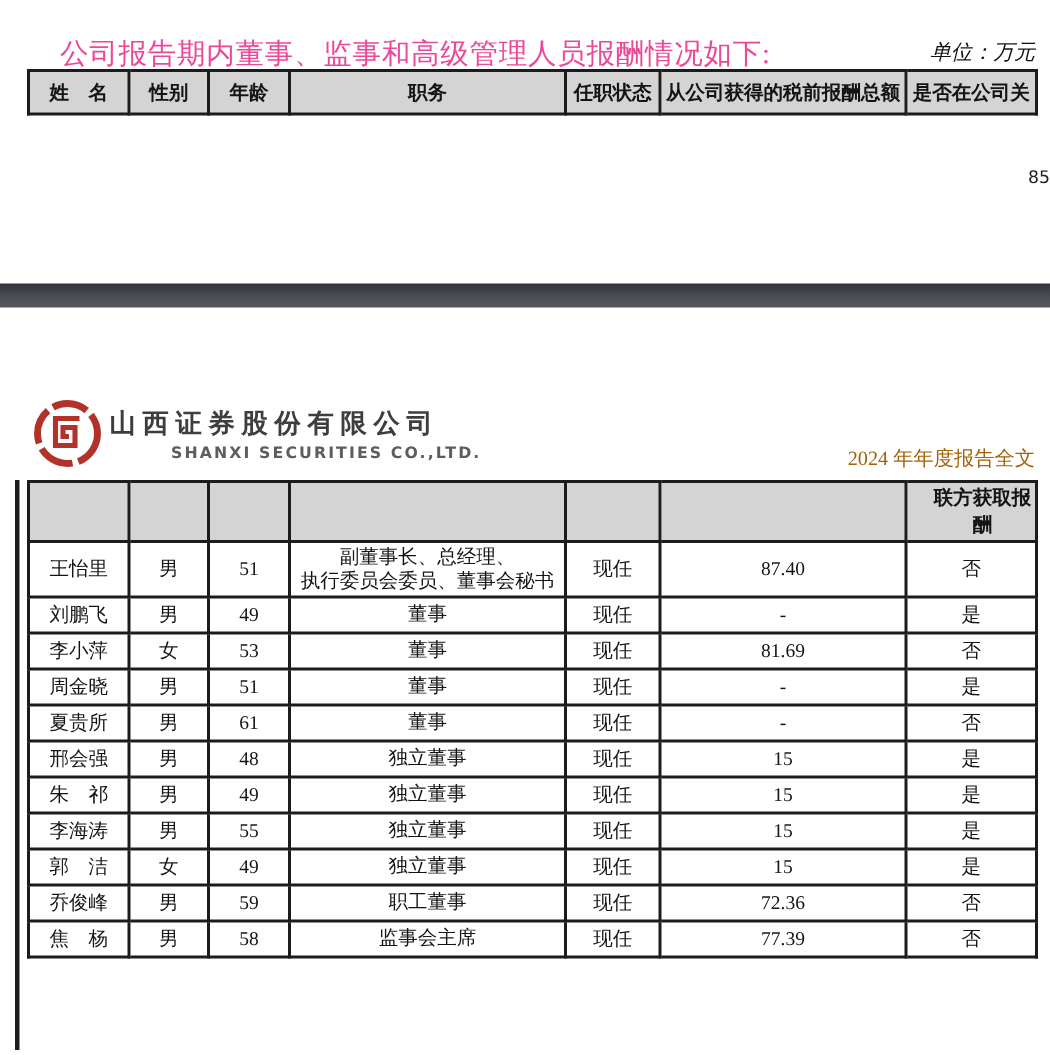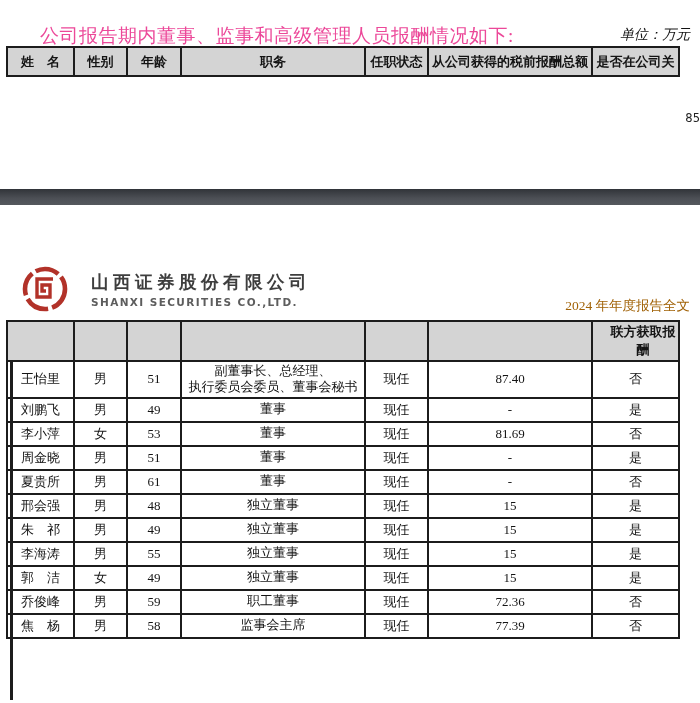--- a/index.html
+++ b/index.html
@@ -16,21 +16,21 @@
     position: absolute; top: 23px; left: 40px;
     font-size: 19px; letter-spacing: 0.5px; color: #ec4899;
   }
   .unit {
     position: absolute; top: 26px; right: 10px;
     font-size: 14px; color: #111; font-style: italic;
   }
 
   table.tbl {
     border-collapse: collapse; table-layout: fixed;
-    position: absolute; left: 6px; width: 674px; border-radius: 15px;
+    position: absolute; left: 18px; width: 674px; border-radius: 15px;
   }
   table.tbl td {
     border: 2px solid #1c1c1c;
     text-align: center; vertical-align: middle;
     font-size: 13px; padding: 1px 2px; overflow: hidden;
   }
   .top-tbl { top: 46px; }
   .top-tbl td { height: 29px; background: #d4d4d4; font-weight: bold; }
 
   .pagenum {
@@ -39,31 +39,31 @@
     font-family: "DejaVu Sans", "Liberation Sans", sans-serif;
   }
 
   .divider {
     position: absolute; top: 189px; left: 0; width: 700px; height: 16px;
     background: linear-gradient(#313439, #4d5056 60%, #55585d);
   }
 
   .logo-row {
     position: absolute; top: 266px; left: 22px;
-    display: flex; align-items: center; gap: 23px;
+    display: flex; align-items: center; gap: 5px;
   }
   .logo-txt .cn {
     font-family: "DejaVu Sans", "Liberation Sans", sans-serif;
     font-size: 17.5px; font-weight: bold; color: #3e3e3e; letter-spacing: 4.5px;
     white-space: nowrap;
   }
   .logo-txt .en {
     font-family: "DejaVu Sans", "Liberation Sans", sans-serif;
     font-size: 10.5px; font-weight: bold; color: #5d5d5d; letter-spacing: 1.4px;
-    margin-top: 2px; white-space: nowrap;
+    margin-top: 2px; white-space: nowrap; margin-left: 41px;
   }
 
   .report-title {
     position: absolute; top: 297px; right: 10px;
     font-size: 13.5px; color: #a16207;
   }
 
   .left-rule {
     position: absolute; left: 10px; top: 320px; width: 3px; height: 380px;
     background: #1c1c1c;

